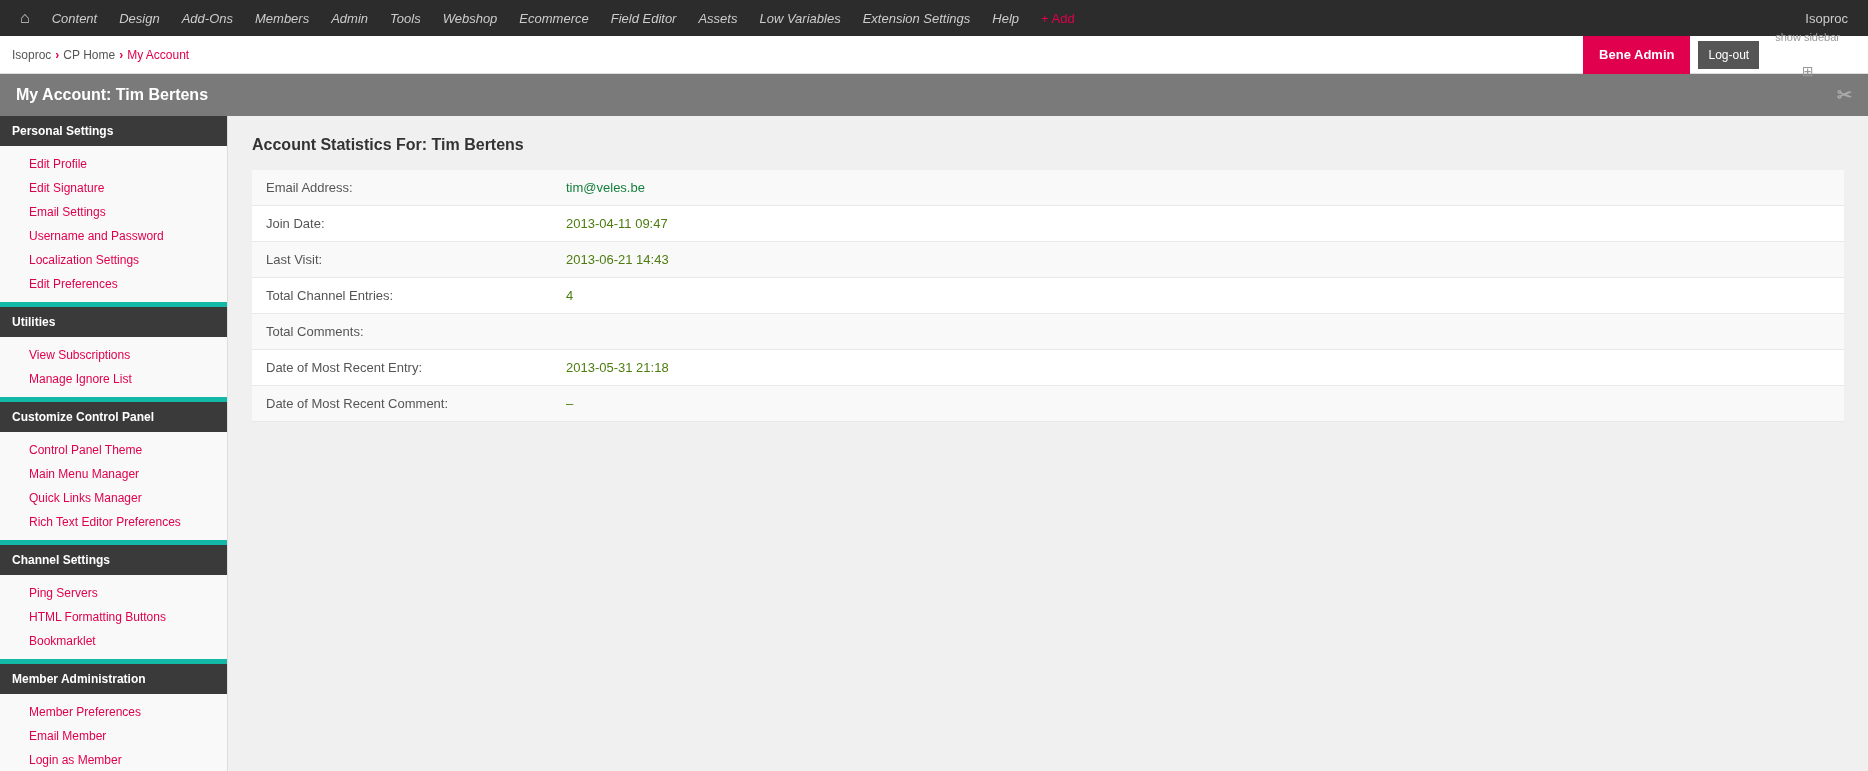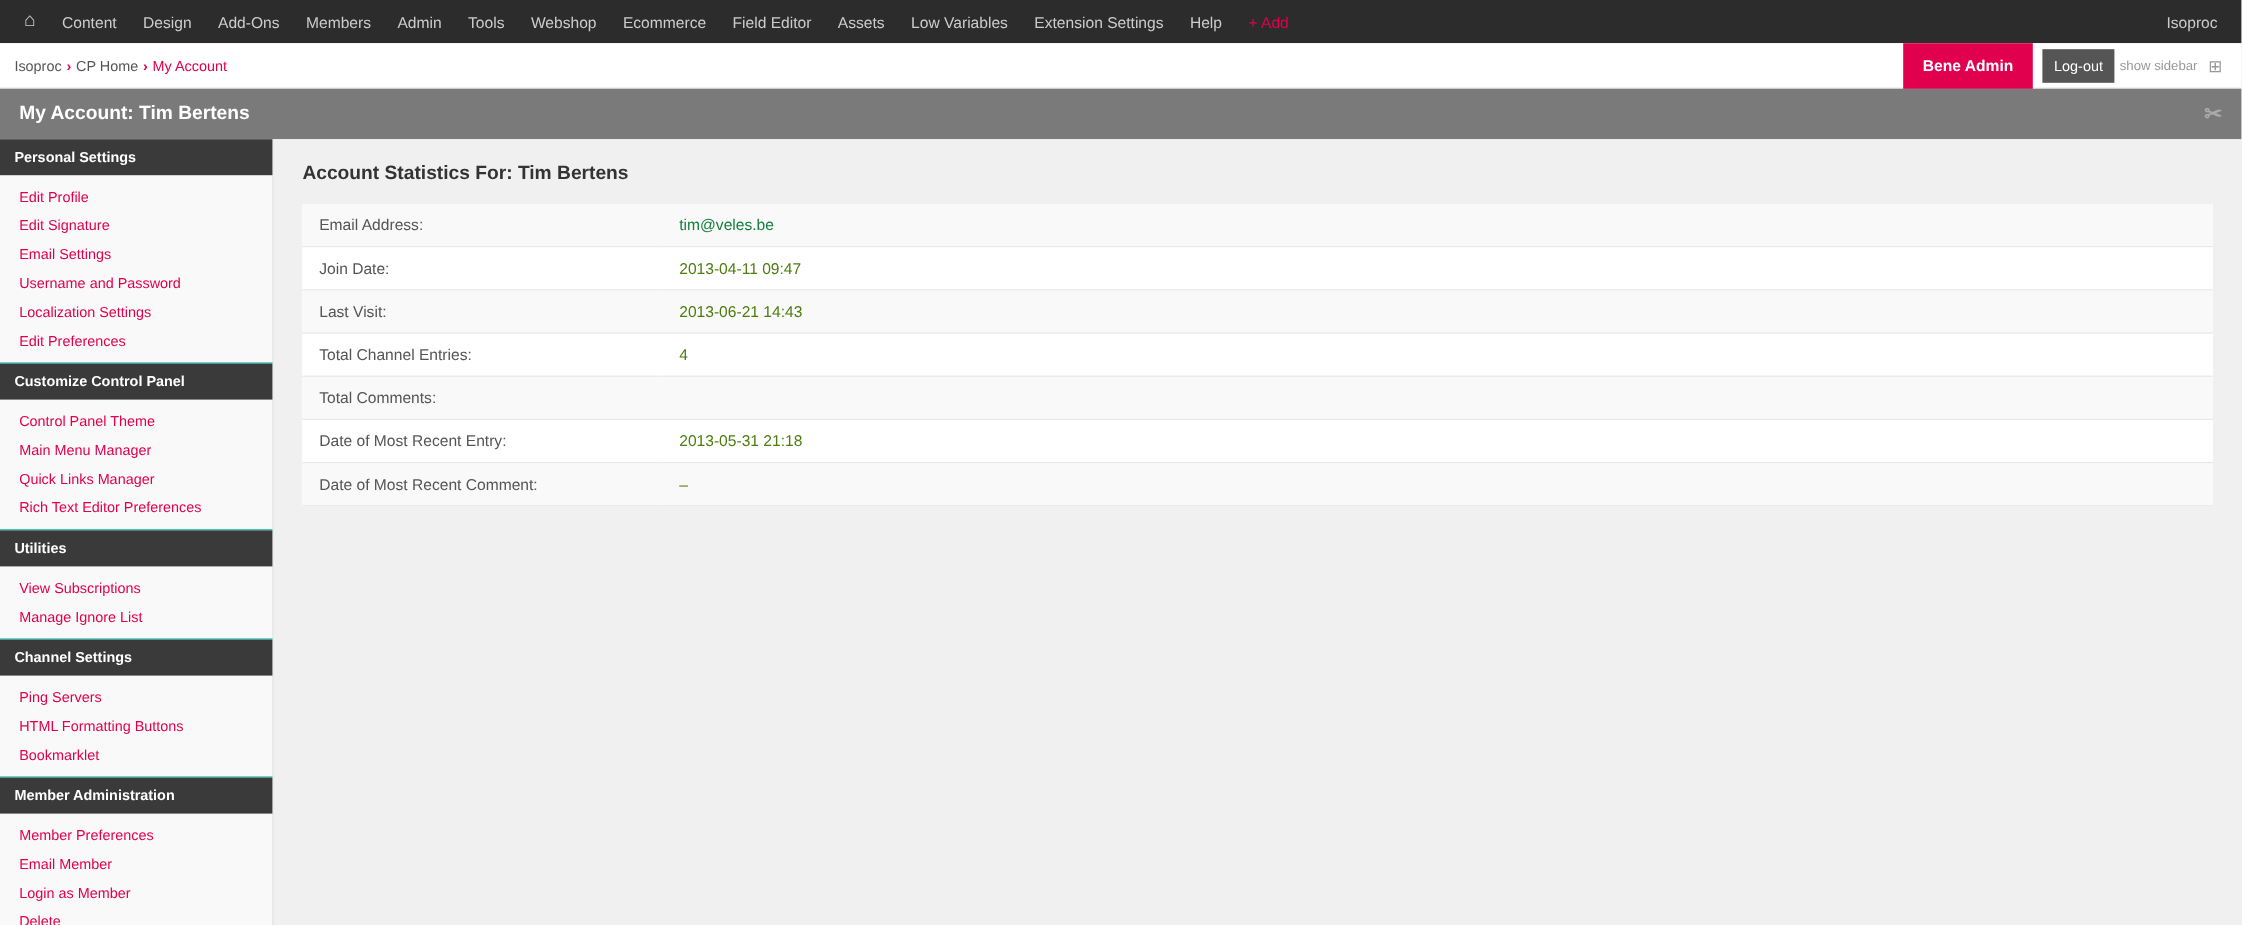--- a/index.html
+++ b/index.html
@@ -13,20 +13,21 @@
       height: 36px;
       padding: 0 10px;
       gap: 2px;
     }
     #top-nav .nav-item {
       color: #ccc;
       padding: 6px 10px;
       cursor: pointer;
       font-size: 13px;
       white-space: nowrap;
+      font-style: italic;
     }
     #top-nav .home-icon {
       color: #ccc;
       font-size: 16px;
       padding: 6px 10px;
       cursor: pointer;
     }
     #top-nav .add-link {
       color: #e0004d;
       padding: 6px 10px;
@@ -89,22 +90,23 @@
       height: 28px;
     }
 
     
     #sidebar-toggle {
       font-size: 11px;
       color: #999;
       cursor: pointer;
       display: flex;
       align-items: center;
-      gap: 9px;
-      padding: 0 4px;
+      gap: 20px;
+      padding: 0 16px;
+      flex-direction: column;
     }
 
     
     #page-title-bar {
       background: #7a7a7a;
       color: #fff;
       padding: 10px 16px;
       font-size: 16px;
       font-weight: bold;
       display: flex;
@@ -138,22 +140,22 @@
     }
     .sidebar-link {
       display: block;
       padding: 5px 16px;
       color: #e0004d;
       font-size: 12px;
       cursor: pointer;
       text-decoration: none;
     }
     .sidebar-links-group {
-      padding: 6px 0;
-      border-bottom: 1px solid #14b8a6;
+      padding: 6px 13px;
+      border-bottom: 5px solid #14b8a6;
     }
 
     
     #content-area {
       flex: 1;
       padding: 20px 24px;
       background: #f0f0f0;
     }
     #account-stats-title {
       font-size: 16px;
@@ -250,38 +252,38 @@
         <a class="sidebar-link">Edit Profile</a>
         <a class="sidebar-link">Edit Signature</a>
         <a class="sidebar-link">Email Settings</a>
         <a class="sidebar-link">Username and Password</a>
         <a class="sidebar-link">Localization Settings</a>
         <a class="sidebar-link">Edit Preferences</a>
       </div>
     </div>
 
     <div>
+      <div class="sidebar-section-header">Utilities</div>
+      <div class="sidebar-links-group">
+        <a class="sidebar-link">View Subscriptions</a>
+        <a class="sidebar-link">Manage Ignore List</a>
+      </div>
+    </div>
+
+    <div>
       <div class="sidebar-section-header">Customize Control Panel</div>
       <div class="sidebar-links-group">
         <a class="sidebar-link">Control Panel Theme</a>
         <a class="sidebar-link">Main Menu Manager</a>
         <a class="sidebar-link">Quick Links Manager</a>
         <a class="sidebar-link">Rich Text Editor Preferences</a>
       </div>
     </div>
 
     <div>
-      <div class="sidebar-section-header">Utilities</div>
-      <div class="sidebar-links-group">
-        <a class="sidebar-link">View Subscriptions</a>
-        <a class="sidebar-link">Manage Ignore List</a>
-      </div>
-    </div>
-
-    <div>
       <div class="sidebar-section-header">Channel Settings</div>
       <div class="sidebar-links-group">
         <a class="sidebar-link">Ping Servers</a>
         <a class="sidebar-link">HTML Formatting Buttons</a>
         <a class="sidebar-link">Bookmarklet</a>
       </div>
     </div>
 
     <div>
       <div class="sidebar-section-header">Member Administration</div>

